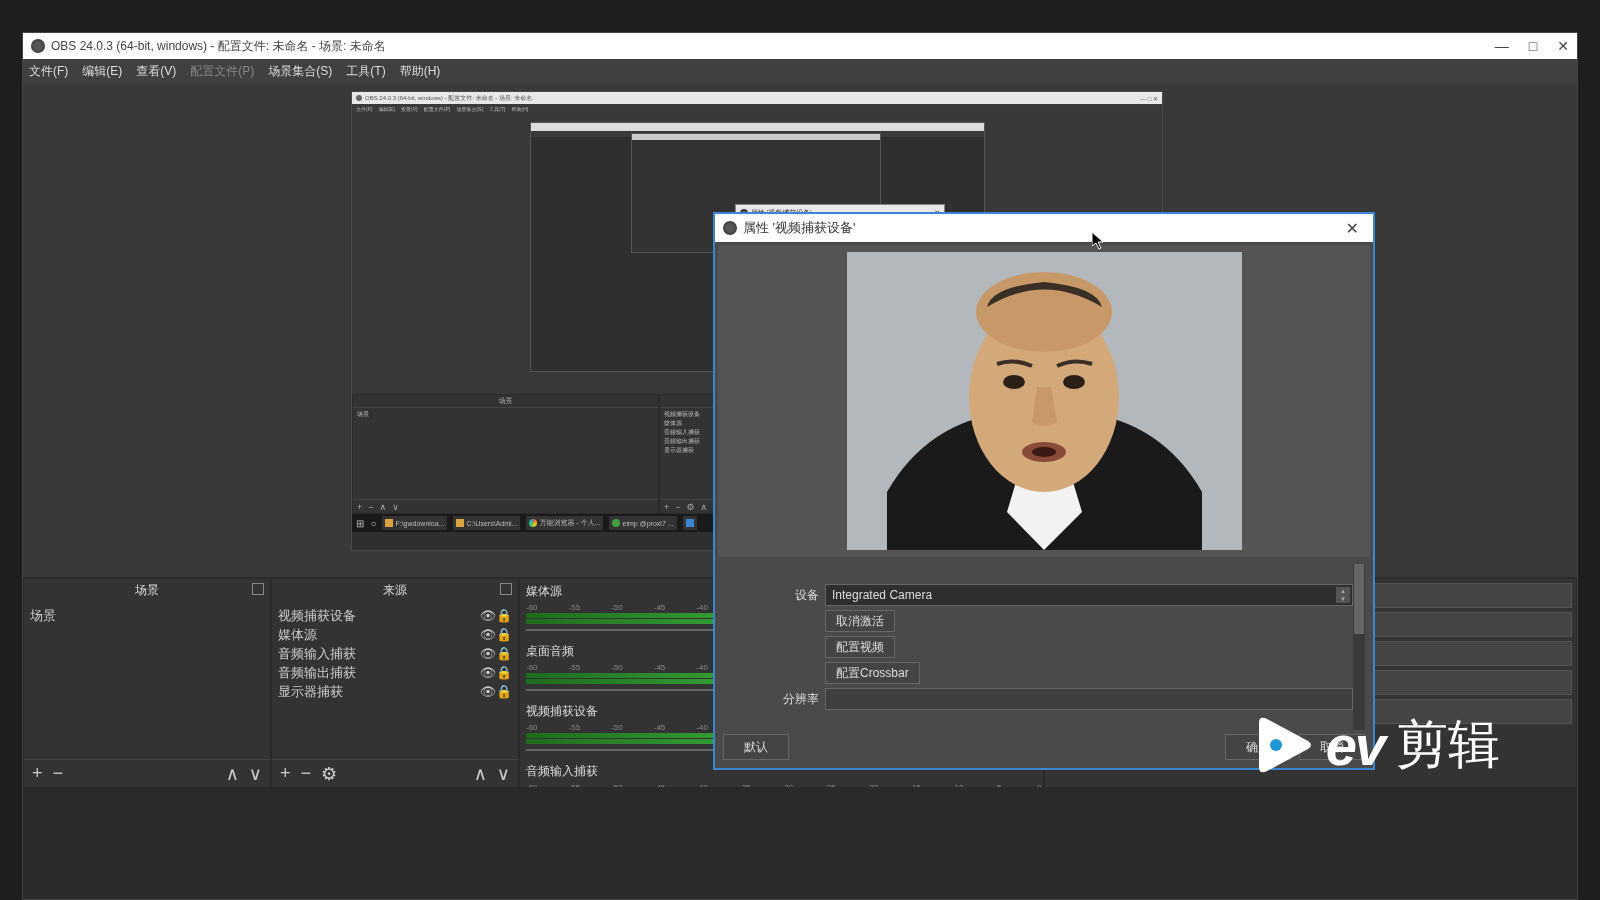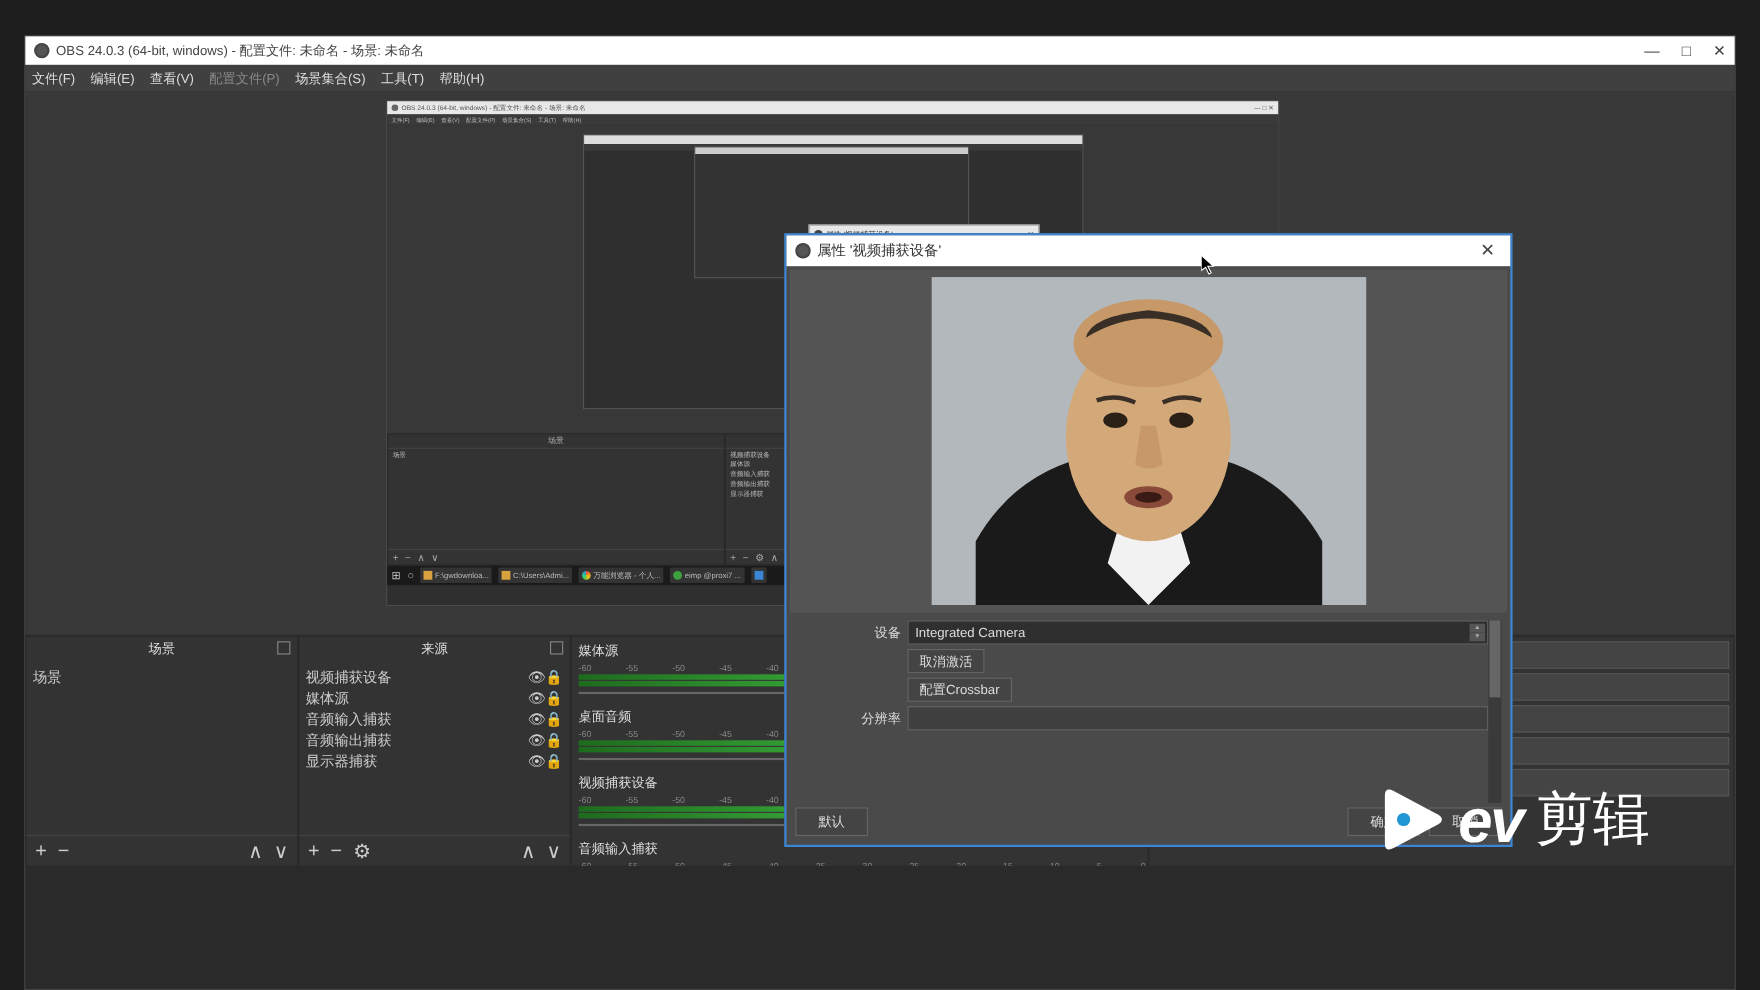--- a/index.html
+++ b/index.html
@@ -58,21 +58,21 @@
 .statusbar .sq{width:12px;height:12px;background:#3db33d;}
 .dialog{position:absolute;left:713px;top:212px;width:662px;height:558px;background:#4a4a4a;border:2px solid #3a85d4;display:flex;flex-direction:column;z-index:10;}
 .dialog-titlebar{height:28px;background:#fff;display:flex;align-items:center;padding:0 8px;color:#333;font-size:13px;}
 .dialog-titlebar .obs-icon{width:14px;height:14px;border-radius:50%;background:radial-gradient(circle,#555 40%,#222 100%);margin-right:6px;}
 .dialog-titlebar .close{margin-left:auto;font-size:16px;color:#444;padding:0 6px;}
 .cursor{position:absolute;left:1092px;top:232px;z-index:20;font-size:16px;color:#000;pointer-events:none;}
 .dialog-preview{height:312px;background:#545454;display:flex;align-items:center;justify-content:center;margin:3px;}
 .cam-feed{width:395px;height:298px;background:#b8bcc1;position:relative;overflow:hidden;}
 .face-svg{width:100%;height:100%;display:block;}
 .dialog-form{flex:1;overflow:hidden;padding:4px 8px;display:flex;position:relative;}
-.form-scroll{flex:1;display:flex;flex-direction:column;gap:4px;}
+.form-scroll{flex:1;display:flex;flex-direction:column;gap:4px;justify-content:center;}
 .form-row{display:flex;align-items:center;gap:6px;}
 .form-row .lbl{width:96px;text-align:right;font-size:12px;color:#ddd;}
 .form-row .ctrl{flex:1;height:22px;background:#2f2f2f;border:1px solid #666;display:flex;align-items:center;padding:0 6px;font-size:12px;color:#ddd;position:relative;font-family:monospace;}
 .form-row .ctrl .spin{position:absolute;right:2px;top:2px;bottom:2px;width:14px;display:flex;flex-direction:column;}
 .form-row .ctrl .spin div{flex:1;background:#555;font-size:6px;display:flex;align-items:center;justify-content:center;color:#aaa;}
 .form-row .btn{height:22px;background:#444;border:1px solid #666;padding:0 10px;display:flex;align-items:center;font-size:12px;color:#ddd;}
 .form-row .chk{width:12px;height:12px;border:1px solid #888;background:#2f2f2f;}
 .form-row .muted{color:#777;}
 .vscroll{width:12px;background:#3a3a3a;position:relative;}
 .vscroll .thumb{position:absolute;left:1px;right:1px;top:0;height:70px;background:#666;}
@@ -453,20 +453,24 @@
               <div>▼</div>
             </div>
           </div>
       </div>
       <div class="form-row">
           <div class="lbl"></div>
           <div class="btn">取消激活</div>
         </div>
       <div class="form-row">
           <div class="lbl"></div>
+          <div class="btn">配置视频</div>
+        </div>
+      <div class="form-row">
+          <div class="lbl"></div>
           <div class="btn">配置Crossbar</div>
         </div>
       <div class="form-row">
         <div class="lbl">分辨率</div>
         <div class="ctrl muted" style="background:#3f3f3f;"></div>
       </div>
 
     </div>
     <div class="vscroll">
         <div class="thumb"></div>

